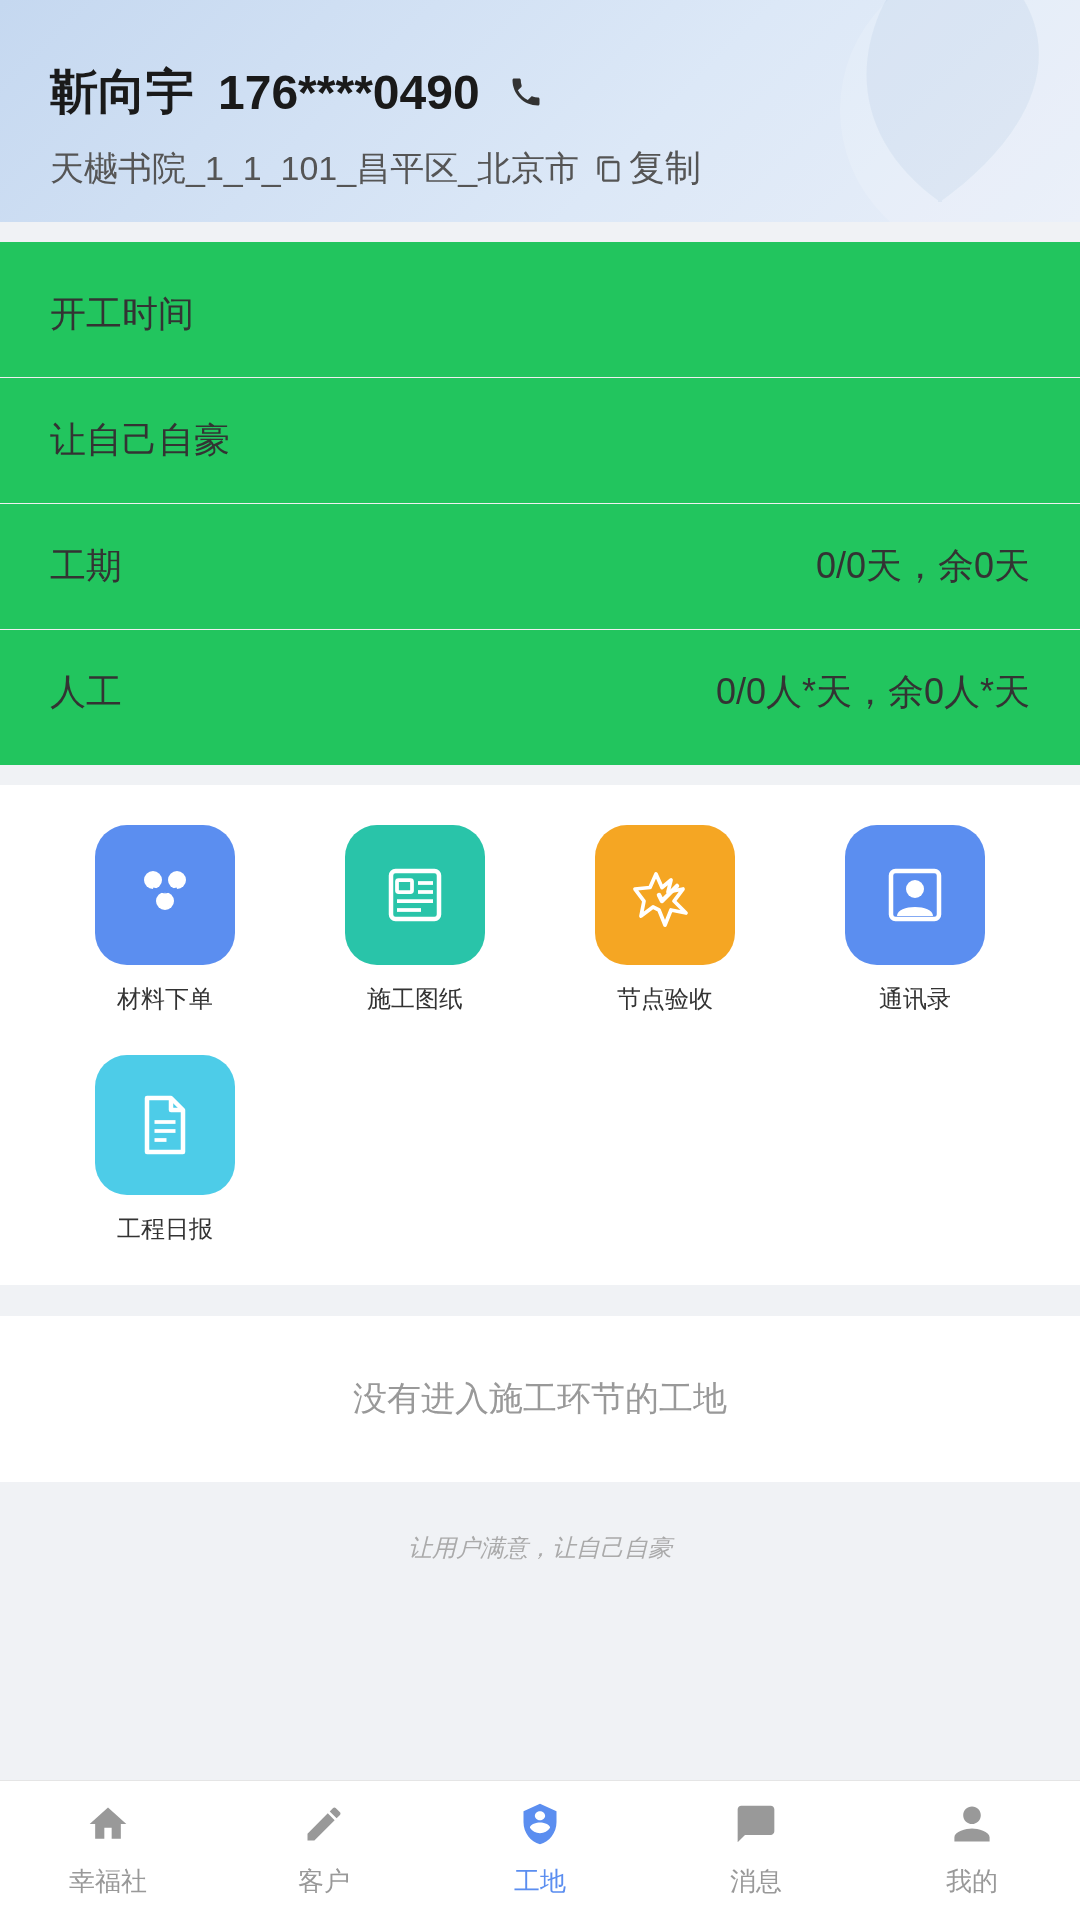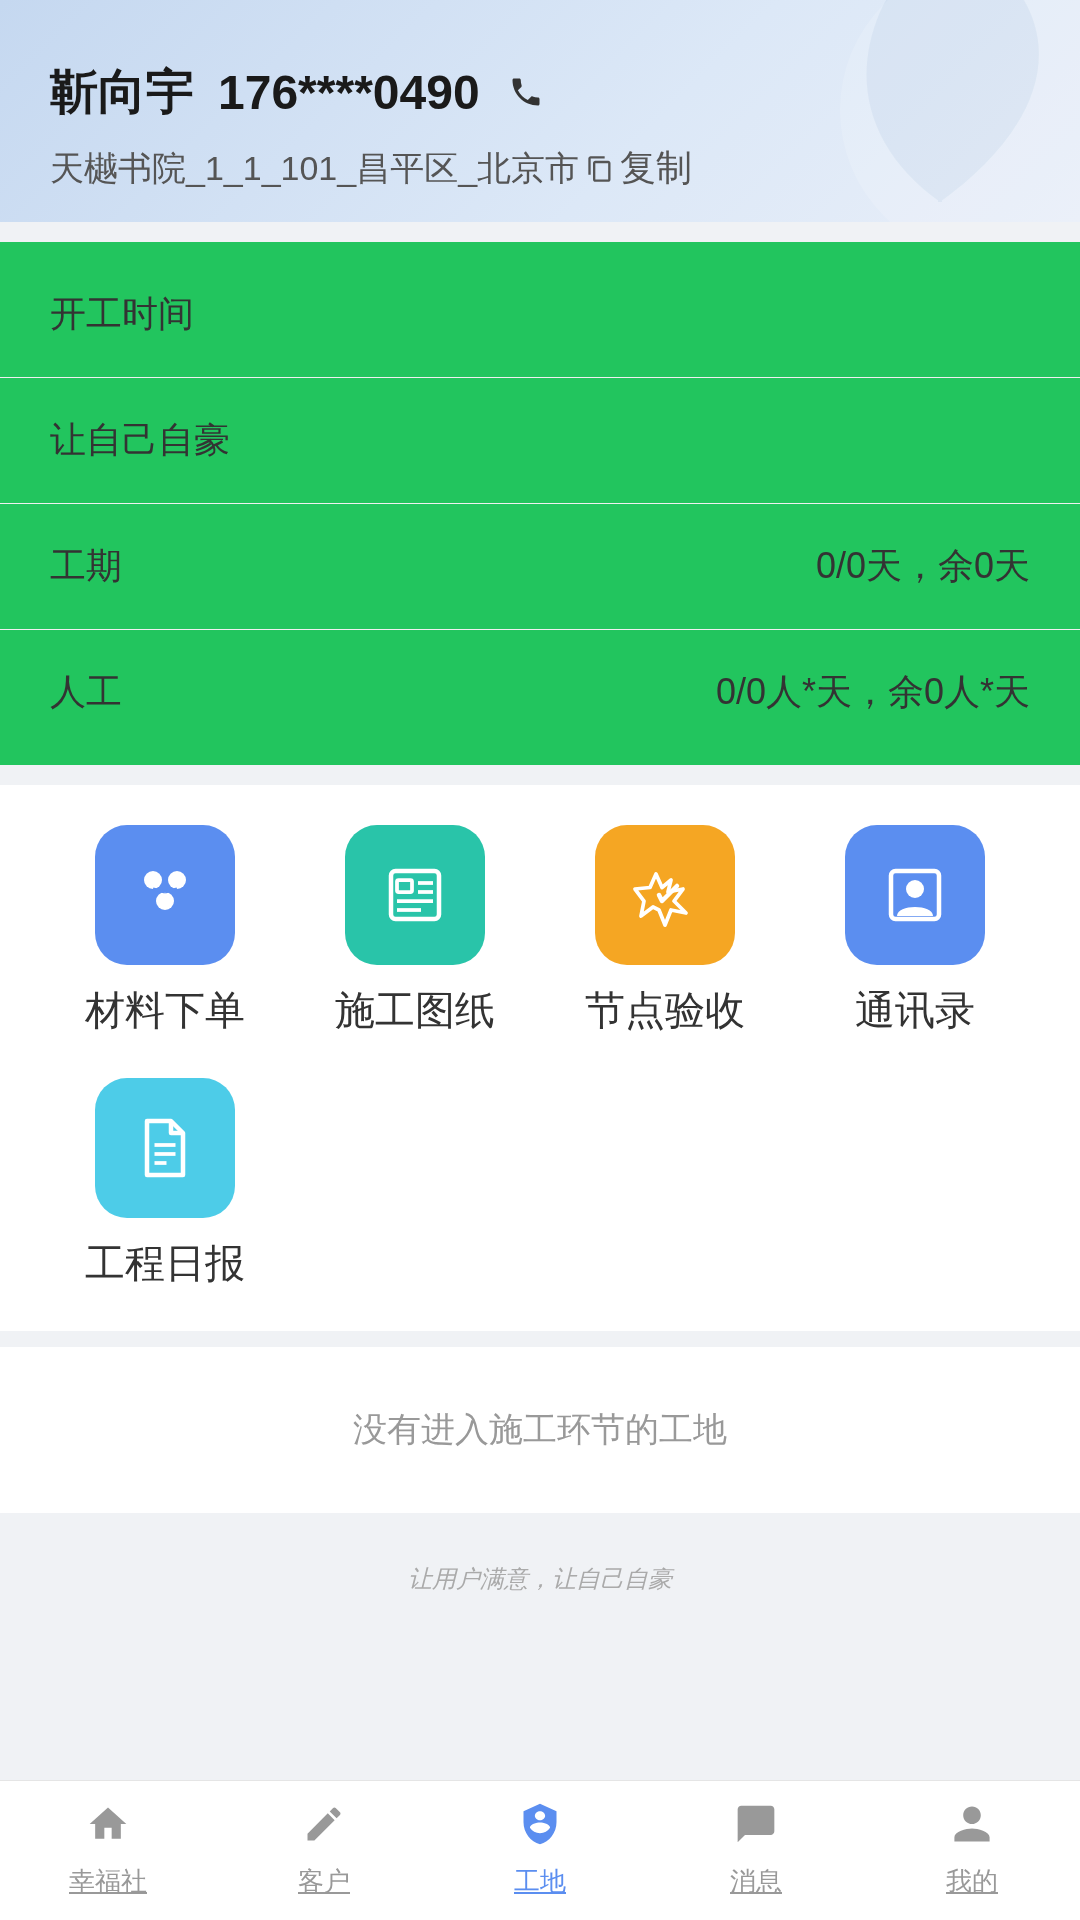--- a/index.html
+++ b/index.html
@@ -51,21 +51,21 @@
       height: 44px;
       display: inline-flex;
       align-items: center;
       justify-content: center;
       color: #333;
       font-size: 36px;
     }
     .header-address-row {
       display: flex;
       align-items: center;
-      gap: 7px;
+      gap: 16px;
       color: #555;
       font-size: 34px;
     }
     .copy-btn {
       display: inline-flex;
       align-items: center;
       gap: 6px;
       color: #555;
       font-size: 36px;
       cursor: pointer;
@@ -121,34 +121,34 @@
       display: flex;
       align-items: center;
       justify-content: center;
     }
     .icon-box.blue { background: #5b8ef0; }
     .icon-box.teal { background: #29c4a9; }
     .icon-box.orange { background: #f5a623; }
     .icon-box.blue2 { background: #5b8ef0; }
     .icon-box.sky { background: #4dcce8; }
     .icon-label {
-      font-size: 40px;
+      font-size: 24px;
       color: #333;
       text-align: center;
     }
     .icon-svg {
       width: 72px;
       height: 72px;
       fill: white;
     }
 
     
     .empty-state {
       background: #fff;
-      margin-top: 16px;
+      margin-top: 31px;
       padding: 60px 50px;
       text-align: center;
     }
     .empty-text {
       font-size: 34px;
       color: #999;
     }
 
     
     .slogan {
@@ -183,21 +183,20 @@
     .nav-icon {
       font-size: 44px;
       color: #999;
     }
     .nav-icon.active {
       color: #5b8ef0;
     }
     .nav-label {
       font-size: 26px;
       color: #999;
-      text-decoration: underline;
     }
     .nav-label.active {
       color: #5b8ef0;
     }
 
     
     .nav-spacer { height: 160px; }
 
     
     .header-deco {

